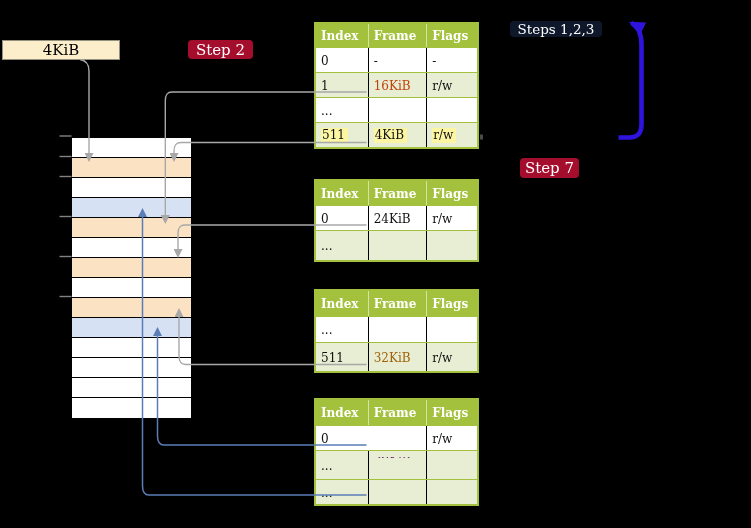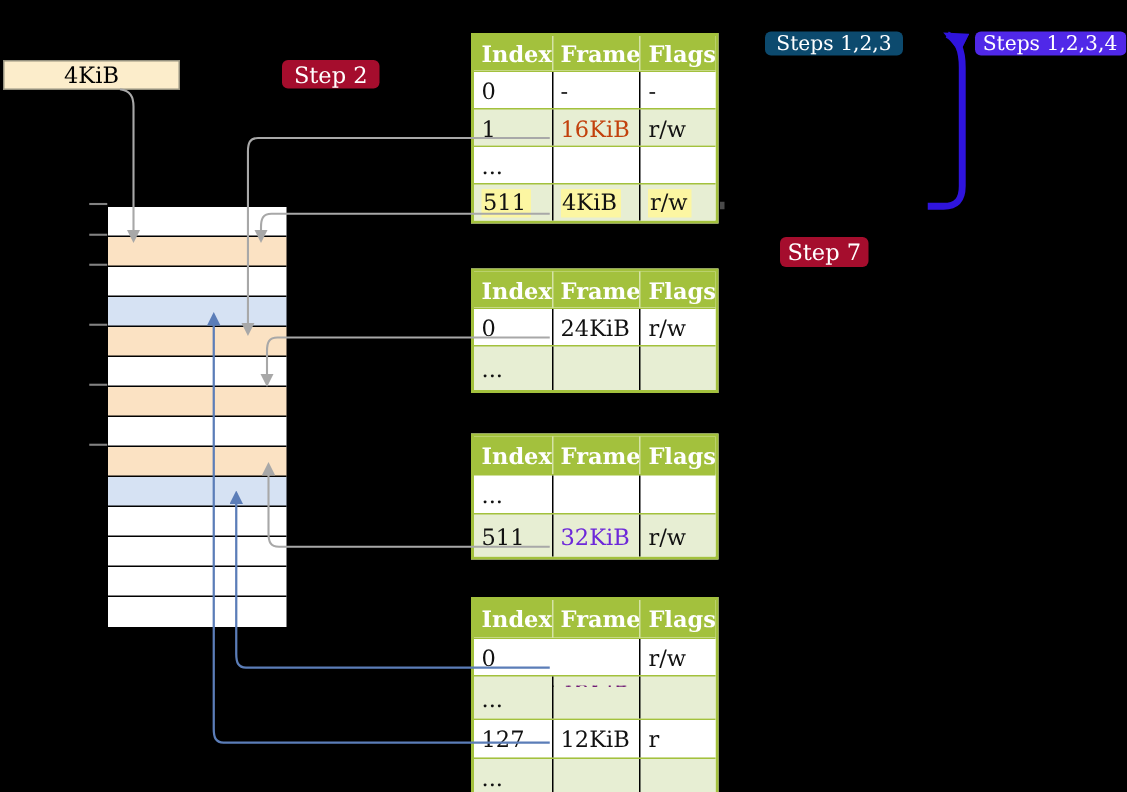--- a/index.html
+++ b/index.html
@@ -14,48 +14,45 @@
   }
   .label-box {
     position:absolute; box-sizing:border-box; color:#000;
     display:flex; align-items:center; justify-content:center;
     font-size:15px;
   }
   .ptable { position:absolute; box-sizing:border-box; z-index:2; }
   .ptable .hrow, .ptable .drow { display:flex; box-sizing:border-box; }
   .ptable .cell {
     box-sizing:border-box; overflow:hidden; white-space:nowrap;
-    padding:1px 0 0 5px; font-size:15px; display:flex; align-items:center;
+    padding:1px 0 0 5px; font-size:12px; display:flex; align-items:center;
   }
   .ptable .hcell { color:#fff; font-weight:bold; }
   .hl { padding:0 3px 1px 1px; }
   .stack { position:absolute; box-sizing:content-box; z-index:1; }
   .stack .srow { box-sizing:border-box; width:100%; }
   #overlay { position:absolute; left:0; top:0; z-index:5; pointer-events:none; }
 </style>
 </head>
 <body>
 
 <div id="canvas">
 
   <div class="label-box" id="page-size-box" style="left: 2px; top: 40px; width: 118px; height: 20px; background: rgb(252, 237, 203); border: 1px solid rgb(149, 145, 127);">
     <span>4KiB</span>
   </div>
 
   <div class="badge" id="badge-step0" style="left: 188px; top: 40px; width: 65px; height: 19px; font-size: 15px; background: rgb(165, 13, 45);">
     <span>Step 2</span>
   </div>
 
-  <div class="badge" id="badge-steps123" style="left: 510px; top: 20.5px; width: 92px; height: 16px; font-size: 13.5px; background: #0c4a6e;">
+  <div class="badge" id="badge-steps123" style="left: 510px; top: 20.5px; width: 92px; height: 16px; font-size: 13.5px; background: #0f172a;">
     <span>Steps 1,2,3</span>
   </div>
 
-  <div class="badge" id="badge-steps1234" style="left: 649.5px; top: 20.5px; width: 101px; height: 16px; font-size: 13.5px; background: rgb(80, 40, 232);">
-    <span>Steps 1,2,3,4</span>
-  </div>
 
   <div class="badge" id="badge-step4" style="left: 520px; top: 158px; width: 59px; height: 19.5px; font-size: 15px; background: rgb(165, 13, 45);">
     <span>Step 7</span>
   </div>
 
   <div class="stack" id="memory-stack" style="left: 71px; top: 137px; width: 119px; border: 1px solid rgb(0, 0, 0);">
       <div class="srow" style="height: 20px; background: rgb(255, 255, 255); border-bottom: 1px solid rgb(0, 0, 0);"></div>
       <div class="srow" style="height: 20px; background: rgb(251, 226, 195); border-bottom: 1px solid rgb(0, 0, 0);"></div>
       <div class="srow" style="height: 20px; background: rgb(255, 255, 255); border-bottom: 1px solid rgb(0, 0, 0);"></div>
       <div class="srow" style="height: 20px; background: rgb(214, 226, 243); border-bottom: 1px solid rgb(0, 0, 0);"></div>
@@ -154,21 +151,21 @@
           <div class="cell" style="width: 53px; color: rgb(17, 17, 17);">
             <span>...</span>
           </div>
           <div class="cell" style="width: 60px; color: rgb(17, 17, 17); border-left: 1px solid rgb(0, 0, 0);"></div>
           <div class="cell" style="width: 52px; color: rgb(17, 17, 17); border-left: 1px solid rgb(0, 0, 0);"></div>
         </div>
         <div class="drow" style="height: 29px; background: rgb(231, 238, 211); border-top: 1px solid rgb(163, 193, 61);">
           <div class="cell" style="width: 53px; color: rgb(17, 17, 17);">
             <span>511</span>
           </div>
-          <div class="cell" style="width: 60px; color: #6d28d9; border-left: 1px solid rgb(0, 0, 0);">
+          <div class="cell" style="width: 60px; color: #a16207; border-left: 1px solid rgb(0, 0, 0);">
             <span>32KiB</span>
           </div>
           <div class="cell" style="width: 52px; color: rgb(17, 17, 17); border-left: 1px solid rgb(0, 0, 0);">
             <span>r/w</span>
           </div>
         </div>
       </div>
       <div class="ptable" style="left: 314px; top: 398px; width: 165px; border: 2px solid rgb(163, 193, 61); background: rgb(255, 255, 255);">
         <div class="hrow" style="height: 25px; background: rgb(163, 193, 61);">
           <div class="cell hcell" style="width: 53px; color: rgb(255, 255, 255);">Index</div>
@@ -185,31 +182,20 @@
           <div class="cell" style="width: 52px; color: rgb(17, 17, 17); border-left: 1px solid rgb(0, 0, 0);">
             <span>r/w</span>
           </div>
         </div>
         <div class="drow" style="height: 29px; background: rgb(231, 238, 211); border-top: 1px solid rgb(163, 193, 61);">
           <div class="cell" style="width: 53px; color: rgb(17, 17, 17);">
             <span>...</span>
           </div>
           <div class="cell" style="width: 60px; color: rgb(17, 17, 17); border-left: 1px solid rgb(0, 0, 0);"></div>
           <div class="cell" style="width: 52px; color: rgb(17, 17, 17); border-left: 1px solid rgb(0, 0, 0);"></div>
-        </div>
-        <div class="drow" style="height: 26px; background: rgb(255, 255, 255); border-top: 1px solid rgb(163, 193, 61);">
-          <div class="cell" style="width: 53px; color: rgb(17, 17, 17);">
-            <span>127</span>
-          </div>
-          <div class="cell" style="width: 60px; color: rgb(17, 17, 17); border-left: 1px solid rgb(0, 0, 0);">
-            <span>12KiB</span>
-          </div>
-          <div class="cell" style="width: 52px; color: rgb(17, 17, 17); border-left: 1px solid rgb(0, 0, 0);">
-            <span>r</span>
-          </div>
         </div>
         <div class="drow" style="height: 25px; background: rgb(231, 238, 211); border-top: 1px solid rgb(163, 193, 61);">
           <div class="cell" style="width: 53px; color: rgb(17, 17, 17);">
             <span>...</span>
           </div>
           <div class="cell" style="width: 60px; color: rgb(17, 17, 17); border-left: 1px solid rgb(0, 0, 0);"></div>
           <div class="cell" style="width: 52px; color: rgb(17, 17, 17); border-left: 1px solid rgb(0, 0, 0);"></div>
         </div>
       </div>
     </div>

